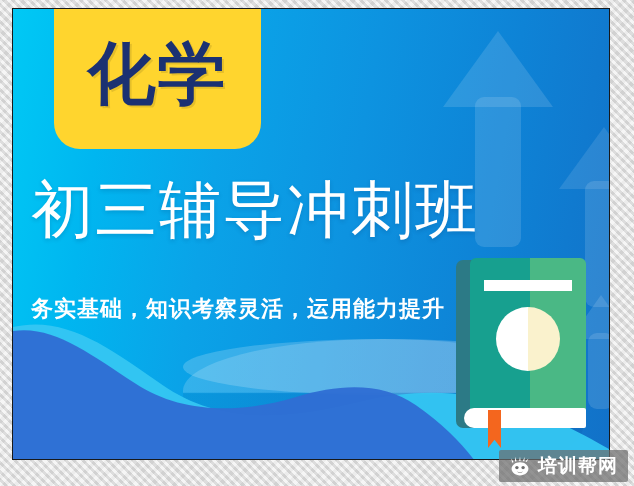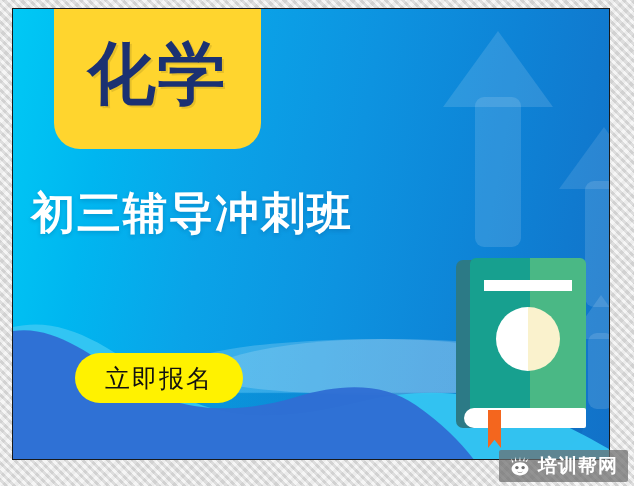--- a/index.html
+++ b/index.html
@@ -133,23 +133,23 @@
     letter-spacing: 2px;
     line-height: 1;
     margin-top: 0;
     text-shadow: 2px 2px 0 rgba(0,0,0,.10);
   }
 
   
   #headline {
     position: absolute;
     left: 18px;
-    top: 182px;
-    font-size: 44px;
-    font-weight: bold;
+    top: 170px;
+    font-size: 62px;
+    font-weight: normal;
     color: #ffffff;
     letter-spacing: 2px;
     line-height: 1;
     white-space: nowrap;
     text-shadow: 0 2px 4px rgba(0,40,90,.18);
   }
 
   
   #subtitle {
     position: absolute;
@@ -290,22 +290,22 @@
       <path d="M0,22 C40,16 76,44 122,74 C170,106 230,104 284,88
                C330,74 372,74 404,96 C430,114 448,132 462,150 L0,150 Z" fill="#2f6ed4" opacity="0.97"></path>
     </svg>
 
     <div id="subject-badge">
       <span id="subject-label">化学</span>
     </div>
 
     <div id="headline">初三辅导冲刺班</div>
 
-
-    <button id="cta-button">立即报名</button>
+    <div id="subtitle">务实基础，知识考察灵活，运用能力提升</div>
+
 
     <div id="book">
       <div id="book-spine"></div>
       <div id="book-cover-left"></div>
       <div id="book-cover-right"></div>
       <div id="book-title-bar"></div>
       <div id="book-emblem">
         <div id="book-emblem-left"></div>
         <div id="book-emblem-right"></div>
       </div>

